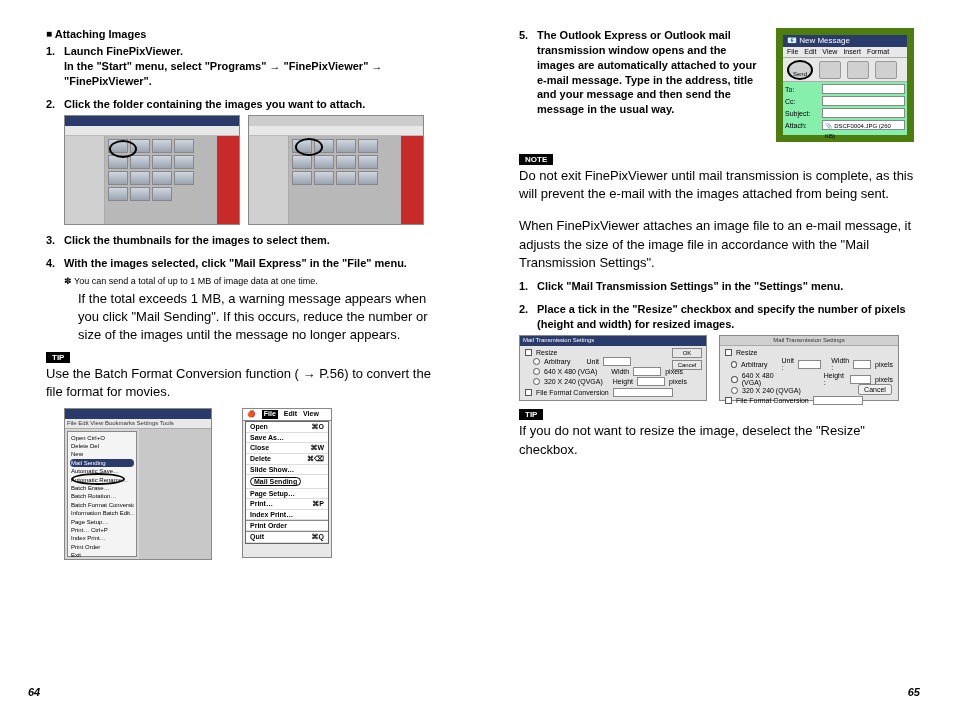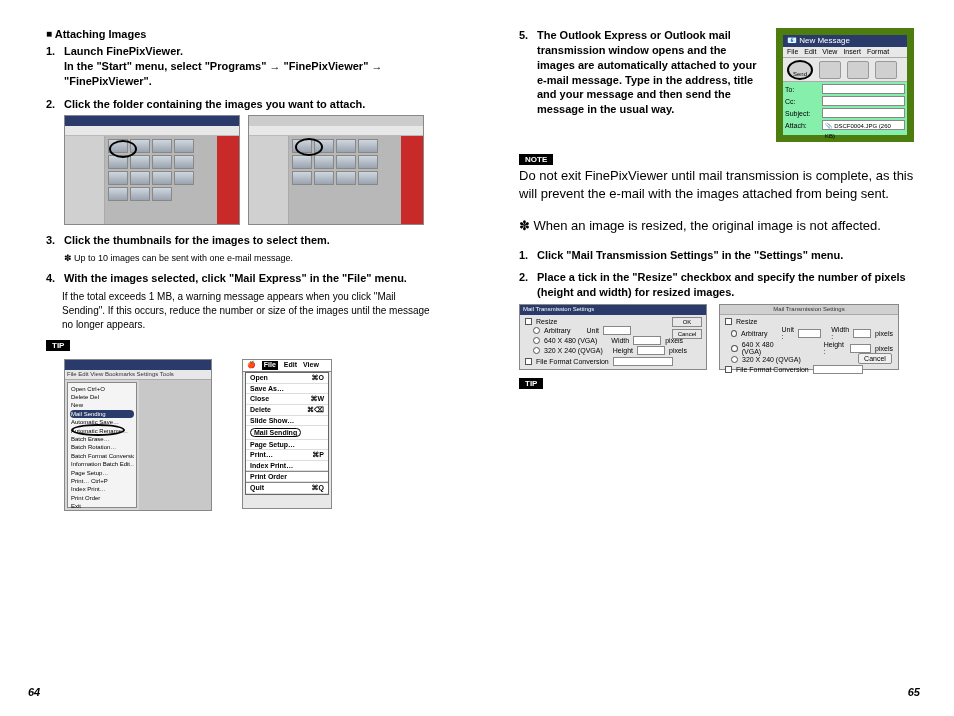--- a/index.html
+++ b/index.html
@@ -22,21 +22,21 @@
     padding: 28px 36px 0 46px;
   }
   .col.right { padding: 28px 40px 0 42px; }
   .h-sq { font-size: 11px; font-weight: bold; margin-bottom: 4px; }
   .sq { font-size: 10px; display: inline-block; transform: translateY(-1px); }
   .numitem { display: flex; font-weight: bold; font-size: 11px; margin-bottom: 4px; line-height: 1.35; }
   .numitem .n { width: 18px; flex-shrink: 0; }
   .numitem .t { flex: 1; }
   .sub { margin-left: 18px; font-size: 9px; line-height: 1.4; margin-bottom: 2px; }
   .sub .ast { display: inline-block; width: 10px; }
-  .subblock { margin-left: 16px; font-size: 10px; line-height: 1.4; }
+  .subblock { margin-left: 32px; font-size: 13px; line-height: 1.4; }
   .gap4 { height: 4px; }
   .gap6 { height: 6px; }
   .gap8 { height: 8px; }
   .gap10 { height: 10px; }
   .arrow { font-family: Arial; }
   .screenshot-row { display: flex; gap: 8px; margin: 4px 0 8px 18px; }
   .app-shot {
     width: 176px; height: 110px;
     border: 1px solid #888; background: #dcdcdc;
     position: relative;
@@ -178,31 +178,34 @@
             <div class="right-strip"></div>
           </div>
         <div class="circle-mark"></div>
       </div>
     </div>
 
     <div class="numitem">
       <div class="n">3.</div>
       <div class="t">Click the thumbnails for the images to select them.</div>
     </div>
-    <div class="sub"><span class="ast">✽</span><span>Up to 10 images can be sent with one e-mail message.</span></div>
     <div class="gap4"></div>
 
     <div class="numitem">
       <div class="n">4.</div>
       <div class="t">With the images selected, click "Mail Express" in the "File" menu.</div>
     </div>
+    <div class="sub"><span class="ast">✽</span><span>You can send a total of up to 1 MB of image data at one time.</span></div>
     <div class="subblock">If the total exceeds 1 MB, a warning message appears when you click "Mail Sending". If this occurs, reduce the number or size of the images until the message no longer appears.</div>
     <div class="gap6"></div>
 
     <span class="badge">TIP</span>
+    <div class="tip-note-text">
+      <span>Use the Batch Format Conversion function ( </span><span class="arrow">→</span><span> P.56) to convert the file format for movies.</span>
+    </div>
 
     <div class="menu-shots">
       <div class="win-shot">
         <div class="top"></div>
         <div class="menubar">File  Edit  View  Bookmarks  Settings  Tools</div>
         <div class="pane">
           <div class="menu">
             <div>Open            Ctrl+O</div>
             <div>Delete           Del</div>
             <div>New</div>
@@ -332,21 +335,21 @@
             </div>
         </div>
       </div>
     </div>
 
     <div class="gap10"></div>
     <span class="badge">NOTE</span>
     <div class="tip-note-text">Do not exit FinePixViewer until mail transmission is complete, as this will prevent the e-mail with the images attached from being sent.</div>
     <div class="gap8"></div>
 
-    <div class="tip-note-text">✽ <span>When an image is resized, the original image is not affected.</span></div>
+    <div class="tip-note-text" style="margin-bottom:1px">When FinePixViewer attaches an image file to an e-mail message, it adjusts the size of the image file in accordance with the "Mail Transmission Settings".</div>
     <div class="gap6"></div>
 
     <div class="numitem">
       <div class="n">1.</div>
       <div class="t">Click "Mail Transmission Settings" in the "Settings" menu.</div>
     </div>
     <div class="gap4"></div>
     <div class="numitem">
       <div class="n">2.</div>
       <div class="t">Place a tick in the "Resize" checkbox and specify the number of pixels (height and width) for resized images.</div>
@@ -423,17 +426,18 @@
               <span class="cb"></span>
               <span>File Format Conversion</span> 
               <span class="tiny" style="width:50px"></span>
             </div>
         </div>
         <div class="mbtn">Cancel</div>
       </div>
     </div>
 
     <span class="badge">TIP</span>
+    <div class="tip-note-text">If you do not want to resize the image, deselect the "Resize" checkbox.</div>
 
     <div class="pagenum right">65</div>
   </div>
 
 </div>
 
 </body></html>

